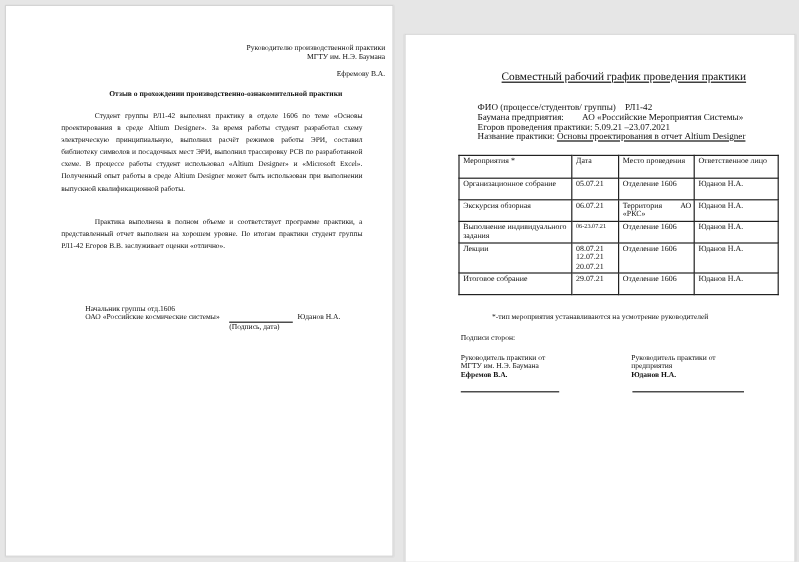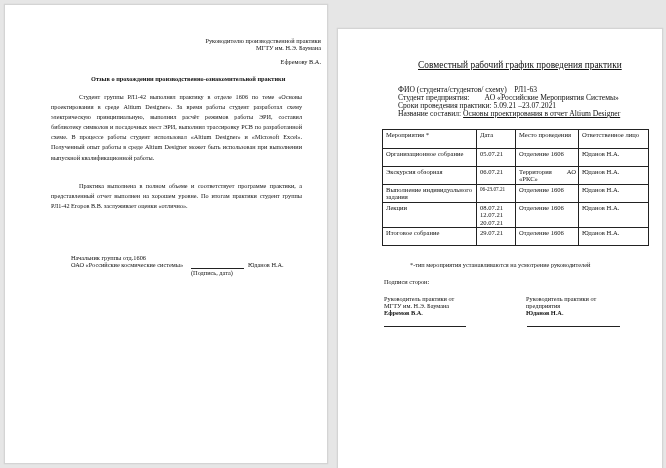--- a/index.html
+++ b/index.html
@@ -63,33 +63,33 @@
   <div class="abs s6" style="left:66px; top:256px;">ОАО «Российские космические системы»</div>
   <div class="sigline" style="left:186px; top:263px; width:53px;"></div>
   <div class="abs s6" style="left:243px; top:256px;">Юданов Н.А.</div>
   <div class="abs s6" style="left:186px; top:264px;">(Подпись, дата)</div>
 </div>
 
 <div class="page" id="page-right">
   <div class="abs s9 ul" style="left:80px; top:31px;">Совместный рабочий график проведения практики</div>
 
   <div class="abs s7" style="left:60px; top:57px;">
-    <span>ФИО (студента/студентов/ схему)</span>&nbsp;&nbsp;&nbsp;
-    <span>РЛ1-63</span>
+    <span>ФИО (процессе/студентов/ группы)</span>&nbsp;&nbsp;&nbsp;
+    <span>РЛ1-42</span>
   </div>
   <div class="abs s7" style="left:60px; top:65px;">
-    <span>Студент предприятия:</span>&nbsp;&nbsp;&nbsp;&nbsp;&nbsp;&nbsp;&nbsp;
+    <span>Баумана предприятия:</span>&nbsp;&nbsp;&nbsp;&nbsp;&nbsp;&nbsp;&nbsp;
     <span>АО «Российские Мероприятия Системы»</span>
   </div>
   <div class="abs s7" style="left:60px; top:73px;">
-    <span>Сроки проведения практики:</span>
+    <span>Егоров проведения практики:</span>
     <span>5.09.21 –23.07.2021</span>
   </div>
   <div class="abs s7" style="left:60px; top:81px;">
-    <span>Название составил:</span>
+    <span>Название практики:</span>
     <span class="ul">Основы проектирования в отчет Altium Designer</span>
   </div>
 
   <table id="schedule">
     <colgroup>
       <col style="width:94px">
         <col style="width:39px">
         <col style="width:63px">
         <col style="width:70px">
     </colgroup>

